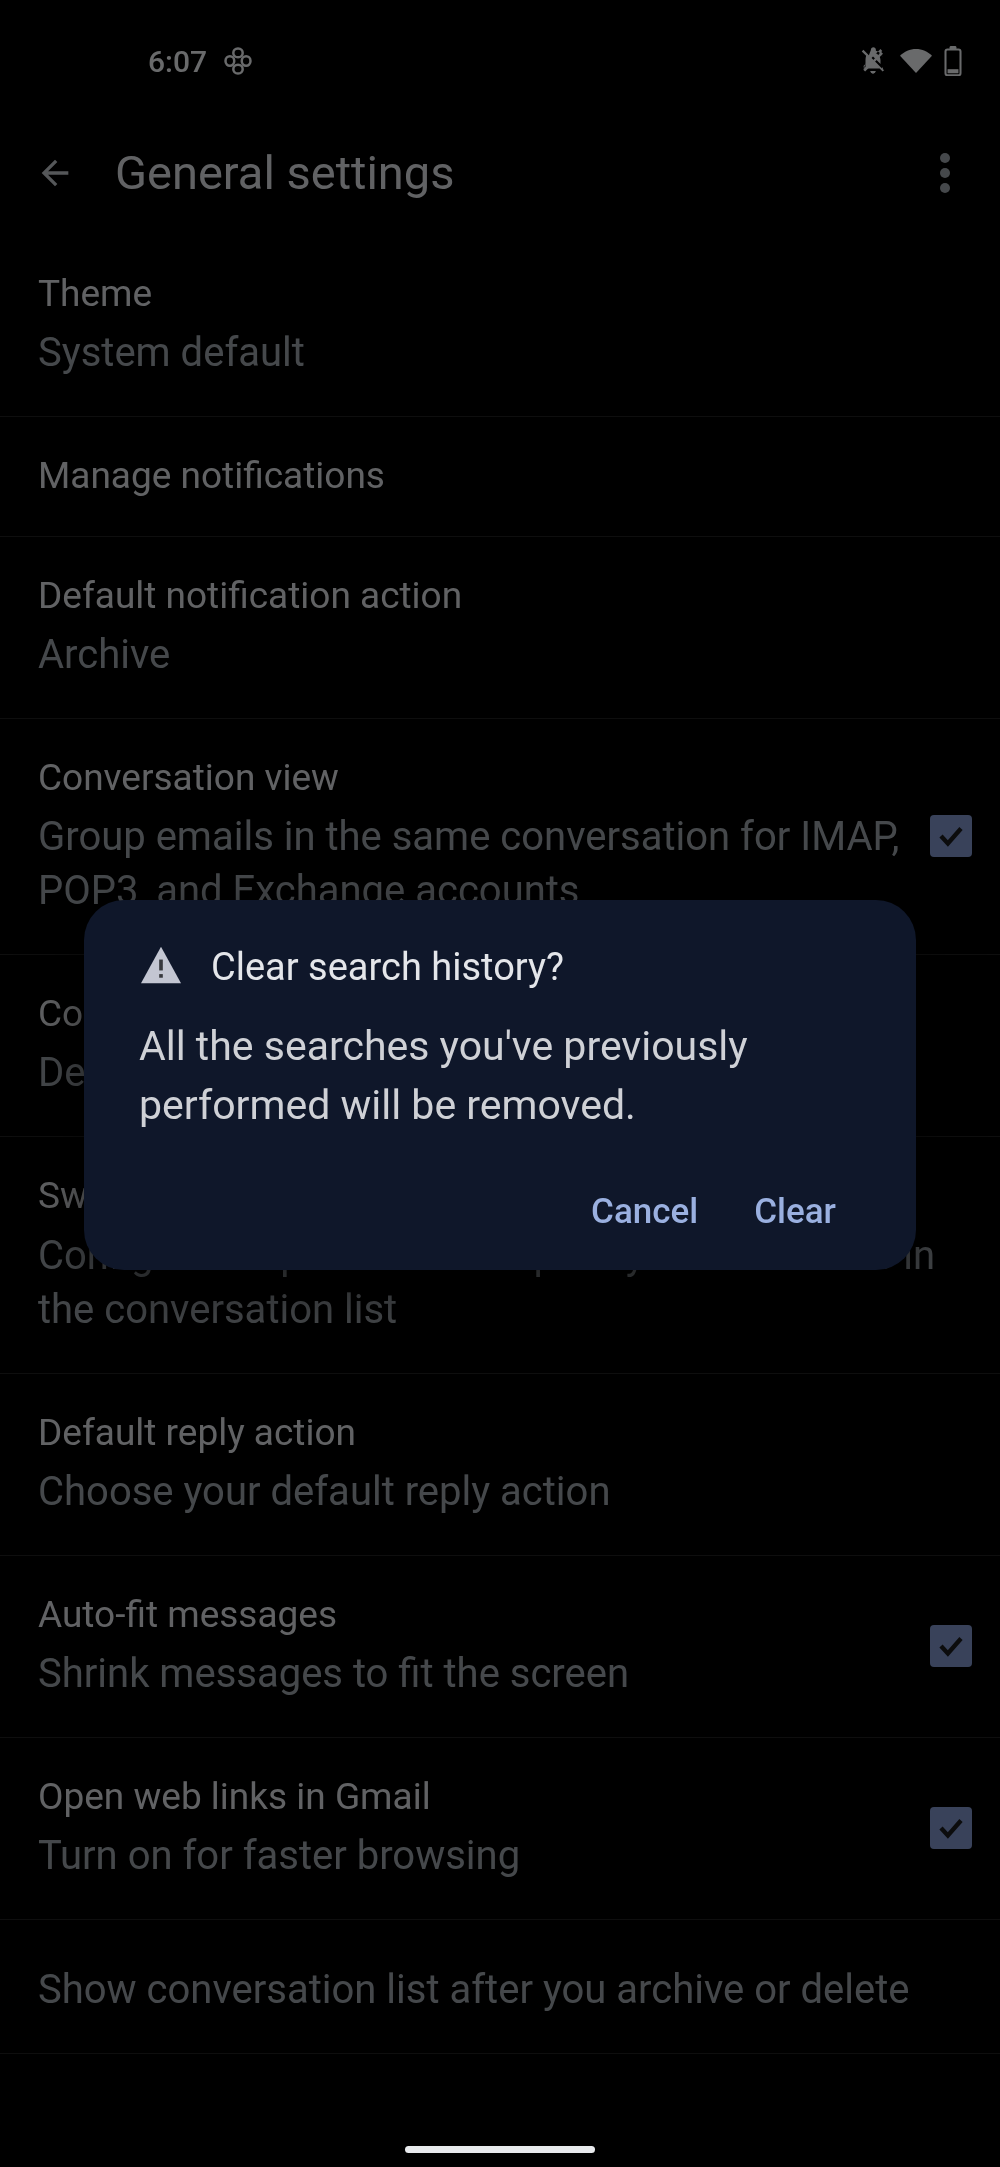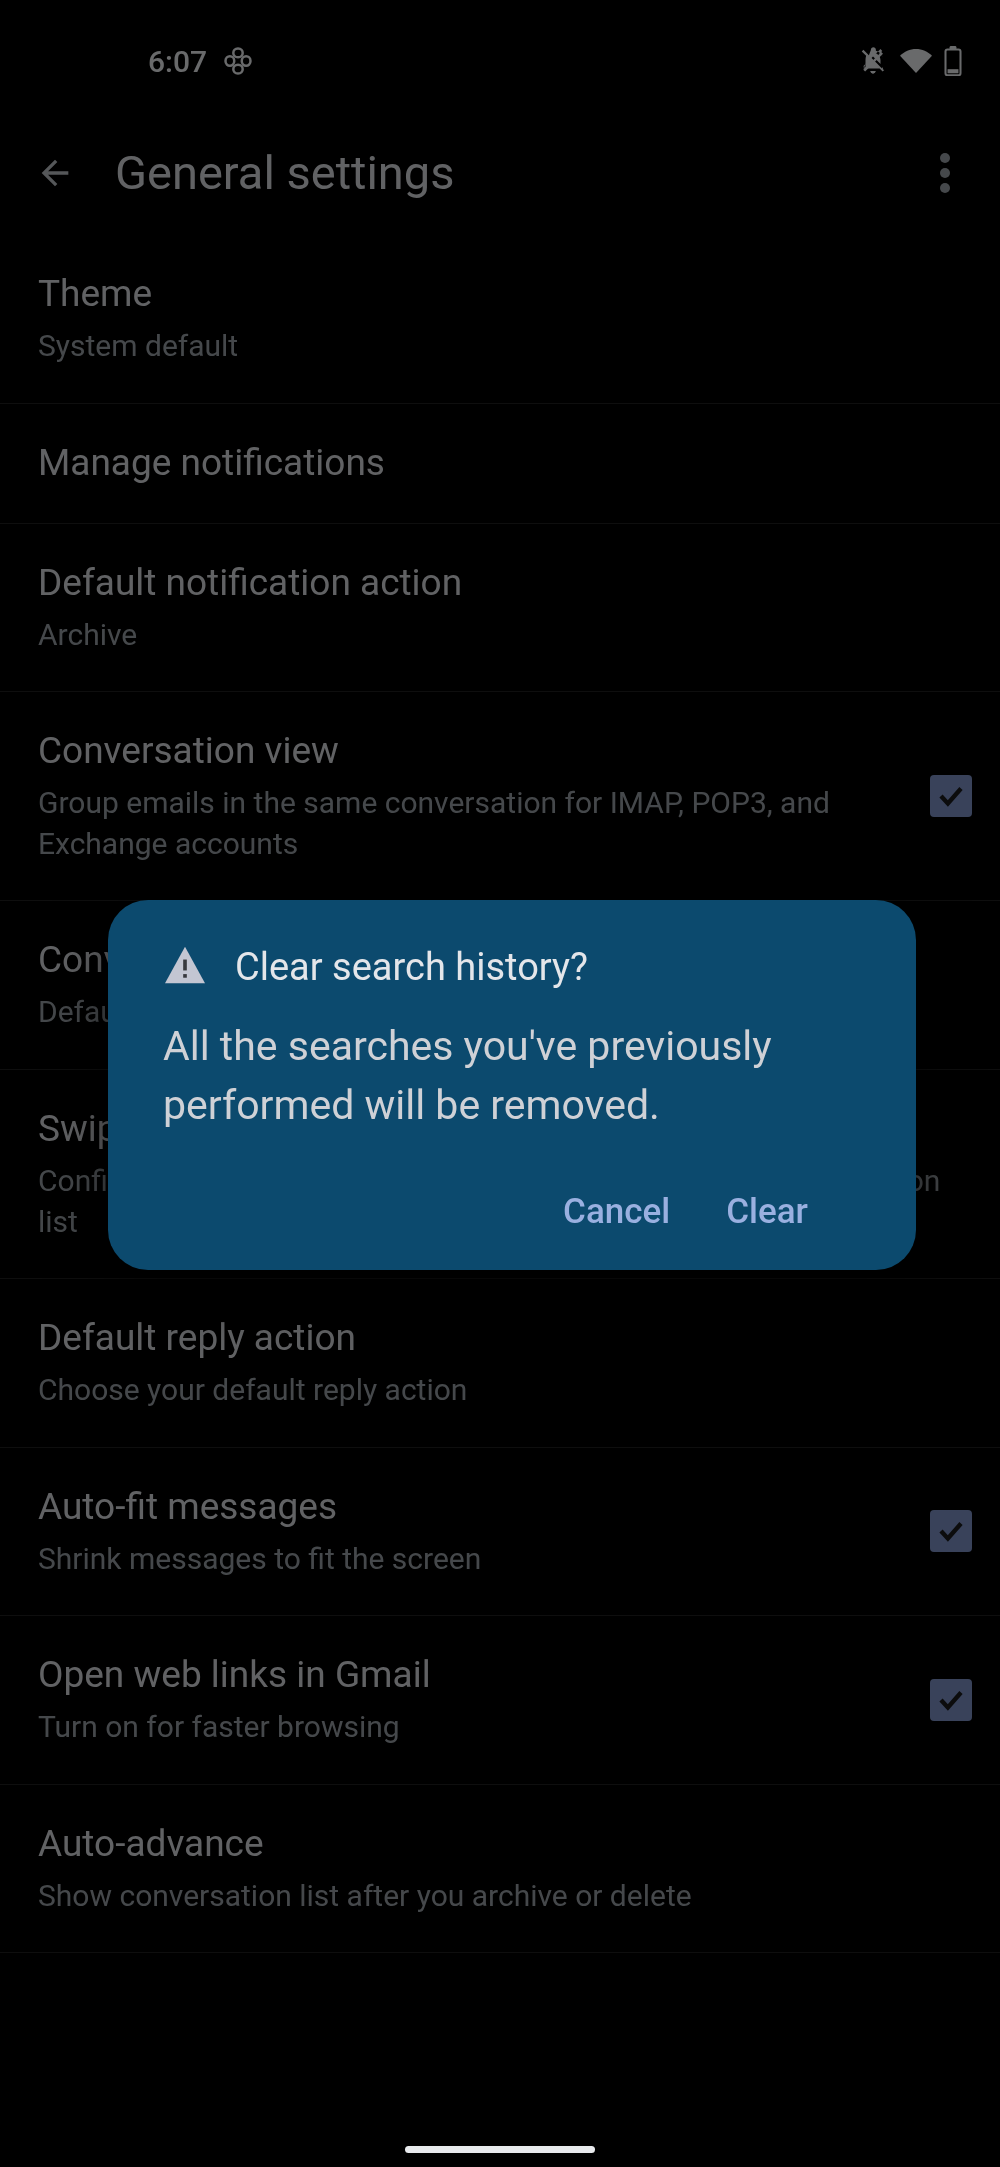--- a/index.html
+++ b/index.html
@@ -92,21 +92,21 @@
     }
     .item:first-child { padding-top: 30px; }
     .item-text { flex: 1; min-width: 0; }
     .item-title {
       font-size: 37px;
       font-weight: 400;
       color: #d8dade;
       line-height: 1.3;
     }
     .item-sub {
-      font-size: 30px;
+      font-size: 40px;
       color: #9aa0a6;
       margin-top: 8px;
       line-height: 1.35;
     }
     .checkbox {
       width: 42px;
       height: 42px;
       border-radius: 4px;
       background: #7e93c8;
       display: flex;
@@ -116,26 +116,25 @@
       margin-right: 10px;
     }
     .checkbox svg { display:block; }
 
     
     .dialog {
       position: absolute;
       left: 84px;
       right: 84px;
       top: 900px;
-      background: #0c4a6e;
+      background: #0f172a;
       border-radius: 40px;
-      padding: 45px 83px 38px 55px;
+      padding: 45px 55px 38px 55px;
       z-index: 100;
       box-shadow: 0 20px 60px rgba(0,0,0,0.6);
-      margin-left: 24px;
     }
     .dialog-head {
       display: flex;
       align-items: center;
       gap: 28px;
       margin-bottom: 28px;
     }
     .warn-icon {
       color: #c3c6d2;
     }
@@ -297,21 +296,20 @@
         <div class="item-sub">Turn on for faster browsing</div>
       </div>
       <div class="checkbox">
         <svg width="30" height="30" viewBox="0 0 24 24" fill="none" stroke="#1b1c1e" stroke-width="3.5">
           <polyline points="4,12 9.5,18 20,6"></polyline>
         </svg>
       </div>
     </div>
     <div class="item">
       <div class="item-text">
-        <div class="item-title">Auto-advance</div>
         <div class="item-sub">Show conversation list after you archive or delete</div>
       </div>
     </div>
   </div>
 
 <div class="scrim"></div>
 
 <div class="dialog">
   <div class="dialog-head">
     <span class="warn-icon">

